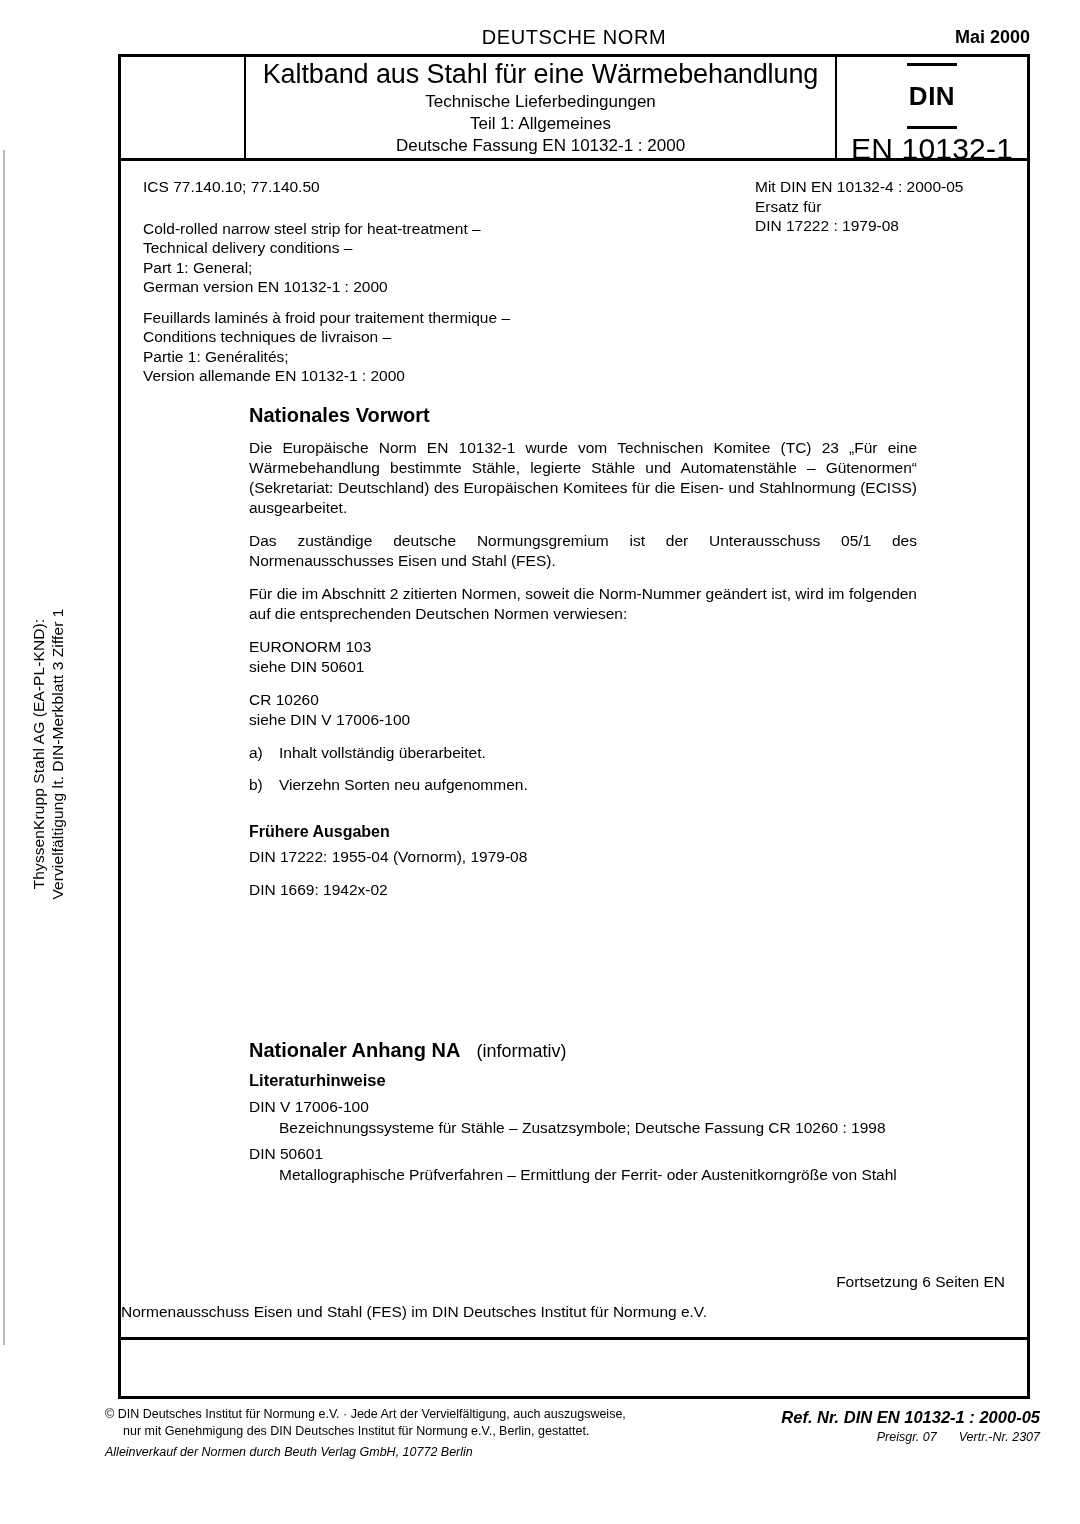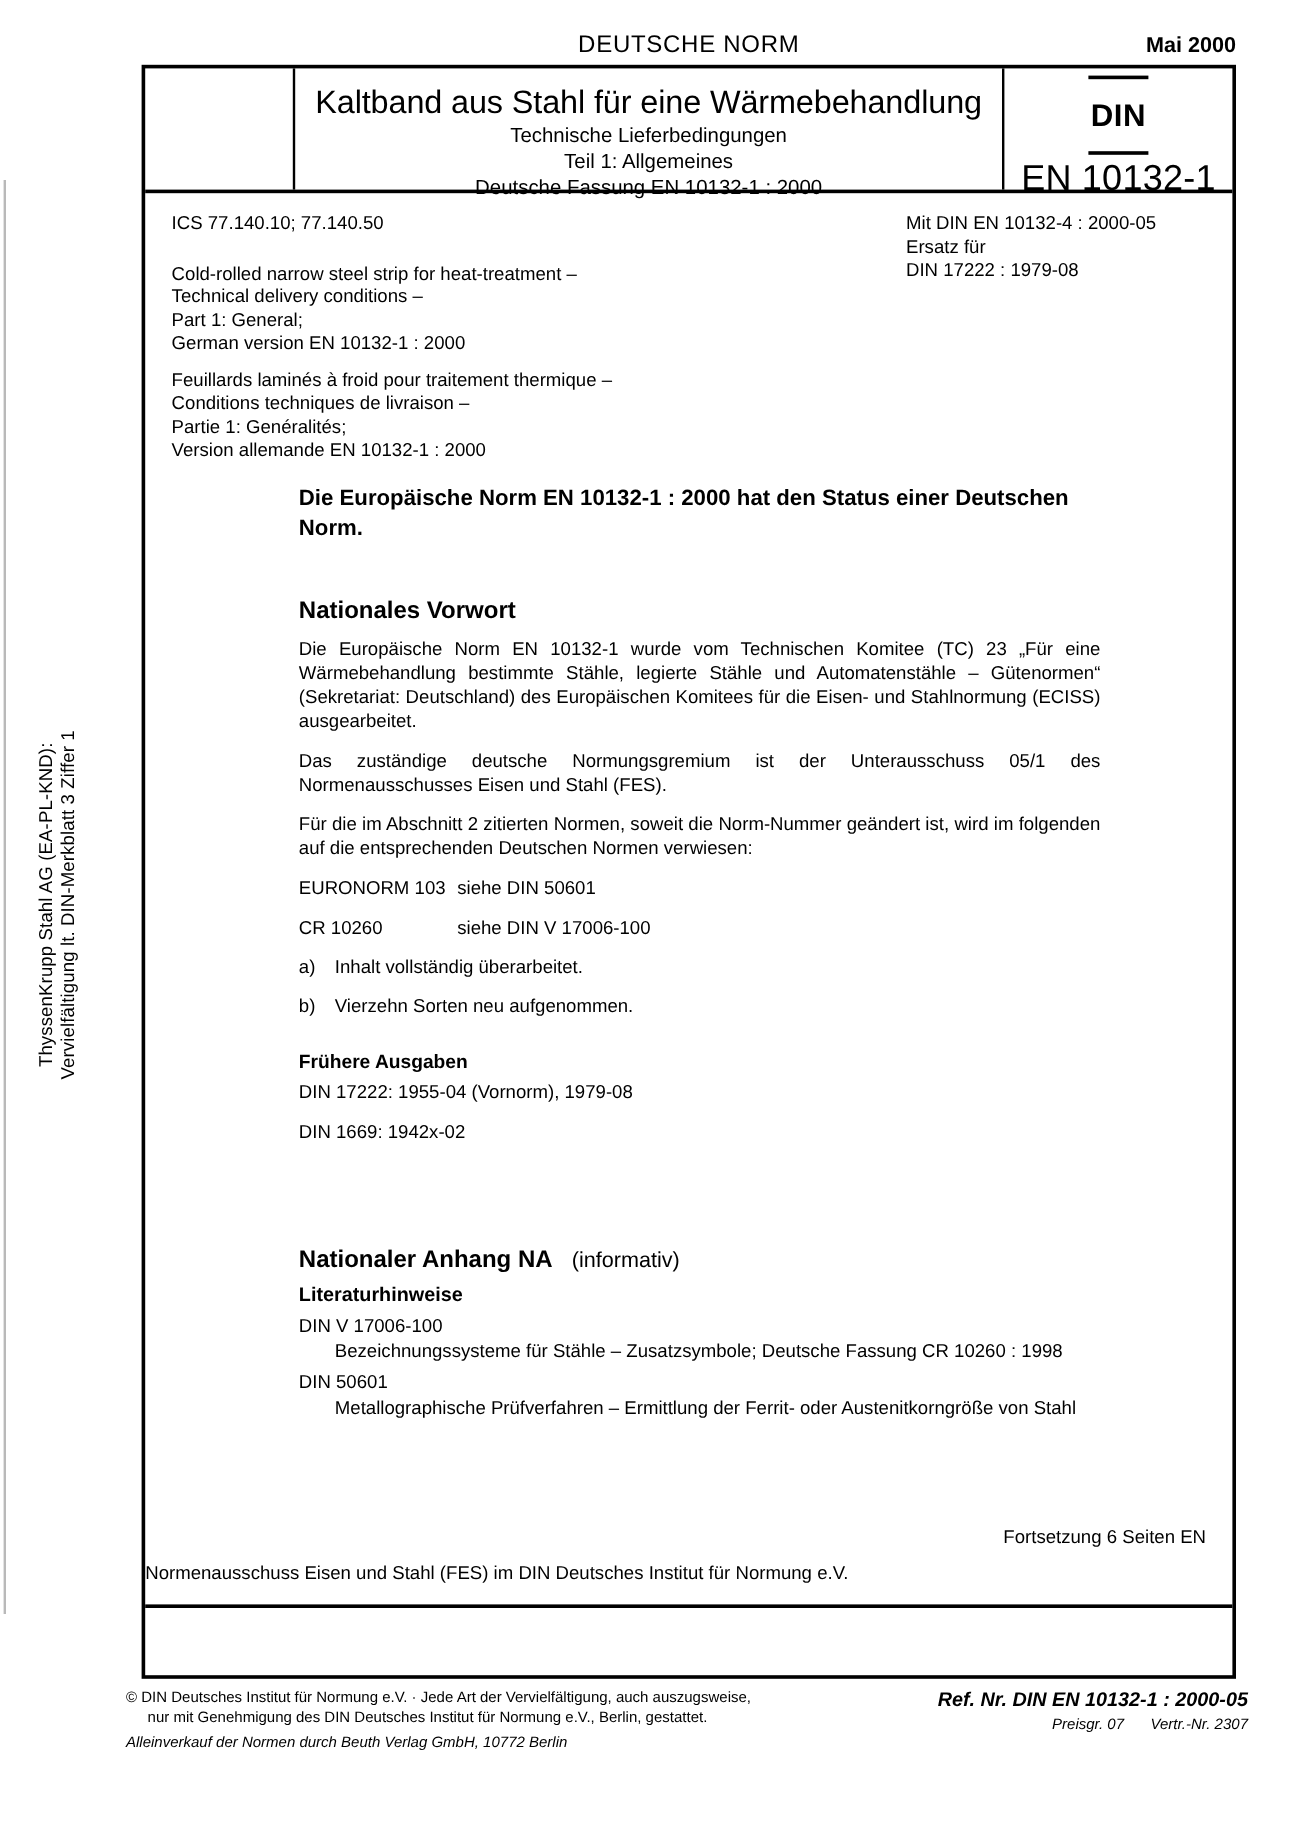--- a/index.html
+++ b/index.html
@@ -87,21 +87,21 @@
     display: flex;
   }
   .title-left {
     width: 125px;
     border-right: 2px solid #000;
     box-sizing: border-box;
   }
   .title-mid {
     flex: 1;
     box-sizing: border-box;
-    padding-top: 12px;
+    padding-top: 1px;
     text-align: center;
   }
   .title-mid .t1 {
     font-size: 27px;
     line-height: 33px;
     letter-spacing: -0.1px;
   }
   .title-mid .t2 {
     font-size: 17px;
     line-height: 22px;
@@ -186,20 +186,21 @@
   p.plain {
     font-size: 15.5px;
     line-height: 20px;
     margin: 0 0 13px 0;
   }
   .ref-line {
     font-size: 15.5px;
     line-height: 20px;
     margin: 0 0 13px 0;
     display: flex;
+    flex-direction: column;
   }
   .ref-line .rkey { width: 132px; flex: none; }
   .list-item {
     font-size: 15.5px;
     line-height: 20px;
     margin: 0 0 12px 0;
     display: flex;
   }
   .list-item .marker { width: 30px; flex: none; }
 
@@ -353,21 +354,20 @@
   </div>
 
   <div class="replaceblock">
     <div>Mit DIN EN 10132-4 : 2000-05</div>
     <div>Ersatz für</div>
     <div>DIN 17222 : 1979-08</div>
   </div>
 
   <div class="body-col">
 
-    <div class="status-head">Die Europäische Norm EN 10132-1 : 2000 hat den Status einer Deutschen Norm.</div>
 
     <h2 class="sect">Nationales Vorwort</h2>
     <p class="para">Die Europäische Norm EN 10132-1 wurde vom Technischen Komitee (TC) 23 „Für eine Wärmebehandlung bestimmte Stähle, legierte Stähle und Automatenstähle – Gütenormen“ (Sekretariat: Deutschland) des Europäischen Komitees für die Eisen- und Stahlnormung (ECISS) ausgearbeitet.</p>
     <p class="para">Das zuständige deutsche Normungsgremium ist der Unterausschuss 05/1 des Normenausschusses Eisen und Stahl (FES).</p>
     <p class="para">Für die im Abschnitt 2 zitierten Normen, soweit die Norm-Nummer geändert ist, wird im folgenden auf die entsprechenden Deutschen Normen verwiesen:</p>
 
     <div class="ref-line">
       <span class="rkey">EURONORM 103</span>
       <span>siehe DIN 50601</span>
     </div>

